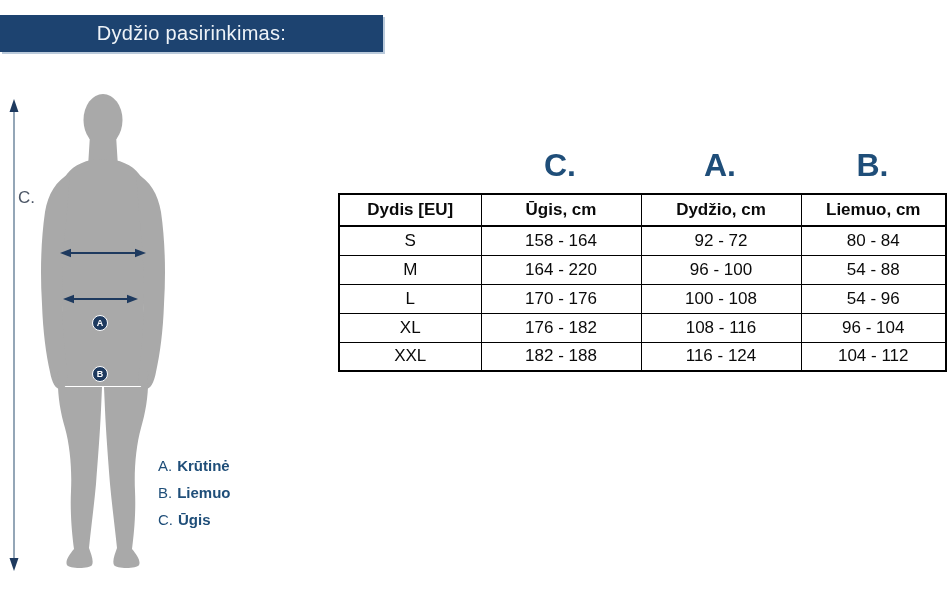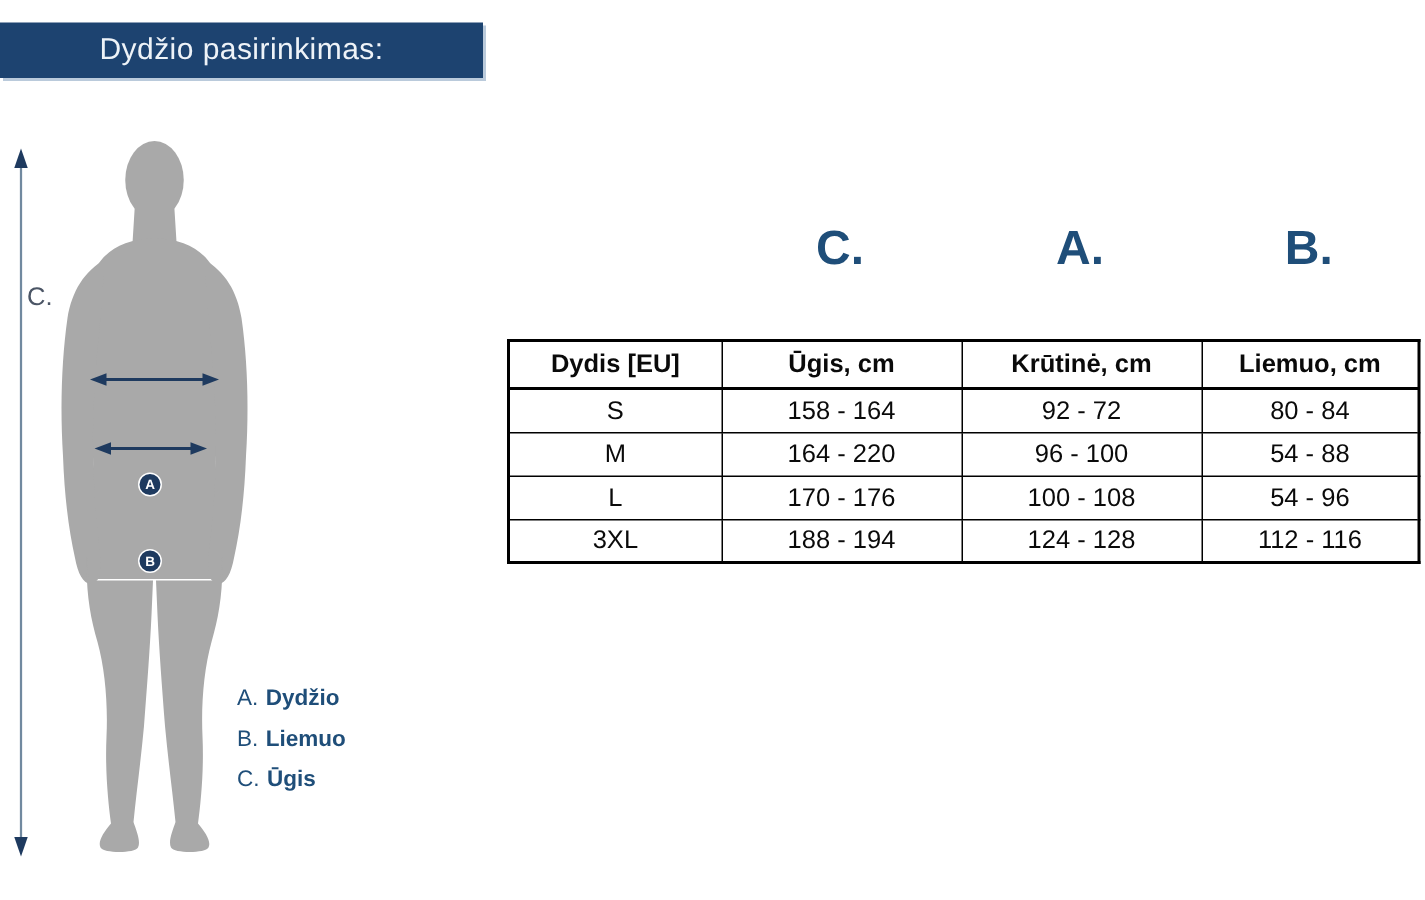--- a/index.html
+++ b/index.html
@@ -9,21 +9,21 @@
     width: 950px; height: 600px;
     background: #ffffff;
     font-family: "Liberation Sans", sans-serif;
     overflow: hidden;
   }
 
   
   .title-bar {
     position: absolute;
     left: 0; top: 15px;
-    width: 322px; height: 37px;
+    width: 383px; height: 37px;
     background: #1d4370;
     display: flex; align-items: center; justify-content: center;
     box-shadow: 2px 2px 0 rgba(130,158,190,0.55);
   }
   .title-bar span {
     color: #eef3f8;
     font-size: 20px;
     letter-spacing: 0.3px;
   }
 
@@ -94,21 +94,20 @@
   .lc3 { width: 160px; }
   .lc4 { width: 145px; }
 
   
   .size-table {
     position: absolute;
     left: 338px; top: 193px;
     border-collapse: collapse;
     table-layout: fixed;
     width: 607px;
-    margin-top: 33px;
   }
   .size-table th, .size-table td {
     border: 1px solid #000000;
     text-align: center;
     vertical-align: middle;
     font-size: 17px;
     color: #0a0a0a;
     padding: 0;
     overflow: hidden;
     white-space: nowrap;
@@ -168,21 +167,21 @@
   </svg>
 
   <span class="height-label">C.</span>
   <div class="badge badge-a">A</div>
   <div class="badge badge-b">B</div>
 </div>
 
 <div class="legend">
   <div class="legend-item">
     <span class="letter">A.</span>
-    <span class="label">Dydžio</span>
+    <span class="label">Krūtinė</span>
   </div>
   <div class="legend-item">
     <span class="letter">B.</span>
     <span class="label">Liemuo</span>
   </div>
   <div class="legend-item">
     <span class="letter">C.</span>
     <span class="label">Ūgis</span>
   </div>
 </div>
@@ -198,21 +197,21 @@
   <colgroup>
     <col class="c1">
       <col class="c2">
       <col class="c3">
       <col class="c4">
   </colgroup>
   <thead>
     <tr>
       <th>Dydis [EU]</th>
       <th>Ūgis, cm</th>
-      <th>Krūtinė, cm</th>
+      <th>Dydžio, cm</th>
       <th>Liemuo, cm</th>
     </tr>
   </thead>
   <tbody>
     <tr>
       <td>S</td>
       <td>158 - 164</td>
       <td>92 - 72</td>
       <td>80 - 84</td>
     </tr>
@@ -222,19 +221,25 @@
       <td>96 - 100</td>
       <td>54 - 88</td>
     </tr>
     <tr>
       <td>L</td>
       <td>170 - 176</td>
       <td>100 - 108</td>
       <td>54 - 96</td>
     </tr>
     <tr>
-      <td>3XL</td>
-      <td>188 - 194</td>
-      <td>124 - 128</td>
-      <td>112 - 116</td>
+      <td>XL</td>
+      <td>176 - 182</td>
+      <td>108 - 116</td>
+      <td>96 - 104</td>
+    </tr>
+    <tr>
+      <td>XXL</td>
+      <td>182 - 188</td>
+      <td>116 - 124</td>
+      <td>104 - 112</td>
     </tr>
   </tbody>
 </table>
 
 </body></html>

